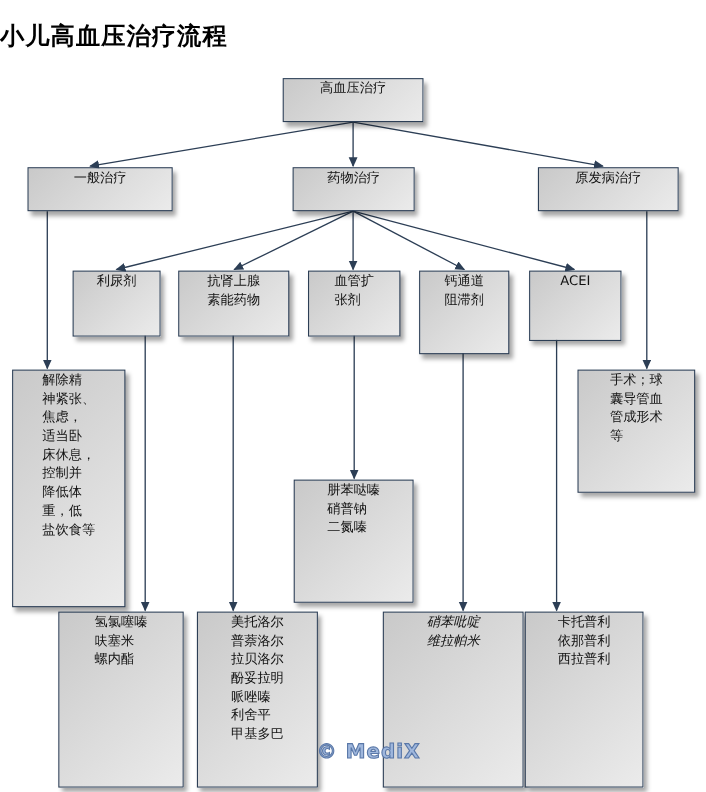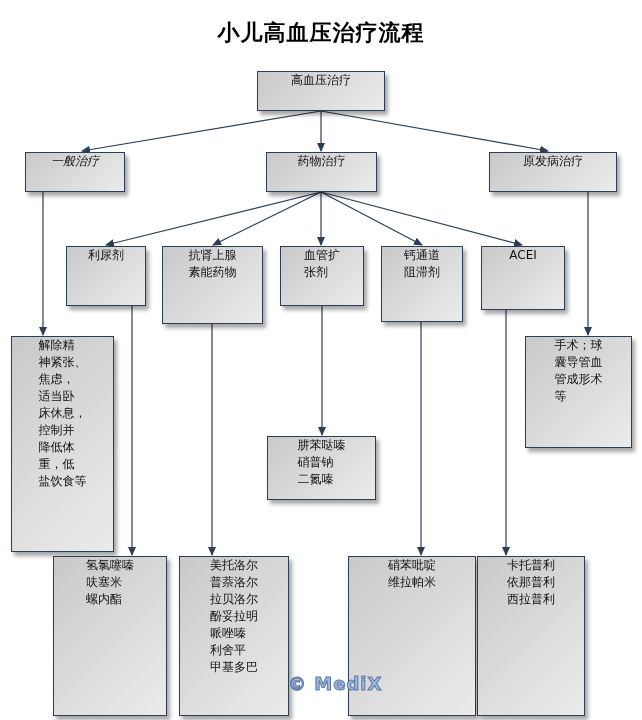--- a/index.html
+++ b/index.html
@@ -1,17 +1,17 @@
 <!DOCTYPE html>
 <html><head>
 <meta charset="utf-8">
 <style>
   html,body{margin:0;padding:0;background:#fff;}
   body{width:642px;height:720px;position:relative;overflow:hidden;font-family:"DejaVu Sans",sans-serif;}
-  .title{position:absolute;left:0;top:18px;width:642px;text-align:center;font-size:22px;font-weight:bold;color:#000;letter-spacing:1px;}
+  .title{position:absolute;left:0;top:18px;width:642px;font-size:22px;font-weight:bold;color:#000;letter-spacing:1px;}
   svg.links{position:absolute;left:0;top:0;}
   .box{position:absolute;box-sizing:border-box;border:1px solid #2c3e55;
        background:linear-gradient(135deg,#c9c9c9 0%,#dcdcdc 55%,#ebebeb 100%);
        box-shadow:3px 4px 4px rgba(0,0,0,0.35);
        display:flex;align-items:flex-start;justify-content:center;
        font-size:12px;color:#111;line-height:17px;}
   .box .txt{white-space:pre-line;text-align:left;}
   .box.center .txt{text-align:center;}
   .watermark{position:absolute;left:288px;top:673px;font-size:18px;font-weight:bold;color:#9fb7dd;
        -webkit-text-stroke:1px #5a78a8;font-family:"DejaVu Sans",sans-serif;letter-spacing:1px;}
@@ -43,34 +43,34 @@
     <line x1="212" y1="305" x2="212" y2="555"></line>
     <line x1="421" y1="305" x2="421" y2="555"></line>
     <line x1="506" y1="305" x2="506" y2="555"></line>
   </g>
 </svg>
 
 <div class="box center" style="left:257px;top:71px;width:128px;height:40px;">
     <span class="txt">高血压治疗</span>
   </div>
 
-<div class="box center" style="left:25px;top:152px;width:100px;height:40px;font-style:italic;">
+<div class="box center" style="left:25px;top:152px;width:132px;height:40px;">
     <span class="txt">一般治疗</span>
   </div>
 <div class="box center" style="left:266px;top:152px;width:111px;height:40px;">
     <span class="txt">药物治疗</span>
   </div>
 <div class="box center" style="left:489px;top:152px;width:128px;height:40px;">
     <span class="txt">原发病治疗</span>
   </div>
 
 <div class="box center" style="left:66px;top:246px;width:80px;height:60px;">
     <span class="txt">利尿剂</span>
   </div>
-<div class="box" style="left:162px;top:246px;width:101px;height:78px;">
+<div class="box" style="left:162px;top:246px;width:101px;height:60px;">
     <span class="txt">抗肾上腺
 素能药物</span>
   </div>
 <div class="box" style="left:280px;top:246px;width:84px;height:60px;">
     <span class="txt">血管扩
 张剂</span>
   </div>
 <div class="box" style="left:381px;top:246px;width:82px;height:76px;">
     <span class="txt">钙通道
 阻滞剂</span>
@@ -89,41 +89,41 @@
 降低体
 重，低
 盐饮食等</span>
   </div>
 <div class="box" style="left:525px;top:336px;width:107px;height:112px;">
     <span class="txt">手术；球
 囊导管血
 管成形术
 等</span>
   </div>
-<div class="box" style="left:267px;top:436px;width:109px;height:64px;">
+<div class="box" style="left:267px;top:436px;width:109px;height:112px;">
     <span class="txt">肼苯哒嗪
 硝普钠
 二氮嗪</span>
   </div>
 
 <div class="box" style="left:53px;top:556px;width:114px;height:160px;">
     <span class="txt">氢氯噻嗪
 呋塞米
 螺内酯</span>
   </div>
 <div class="box" style="left:179px;top:556px;width:110px;height:160px;">
     <span class="txt">美托洛尔
 普萘洛尔
 拉贝洛尔
 酚妥拉明
 哌唑嗪
 利舍平
 甲基多巴</span>
   </div>
-<div class="box" style="left:348px;top:556px;width:128px;height:160px;">
+<div class="box" style="left:348px;top:556px;width:128px;height:160px;font-style:italic;">
     <span class="txt">硝苯吡啶
 维拉帕米</span>
   </div>
 <div class="box" style="left:477px;top:556px;width:108px;height:160px;">
     <span class="txt">卡托普利
 依那普利
 西拉普利</span>
   </div>
 
 <div class="watermark">© MediX</div>

